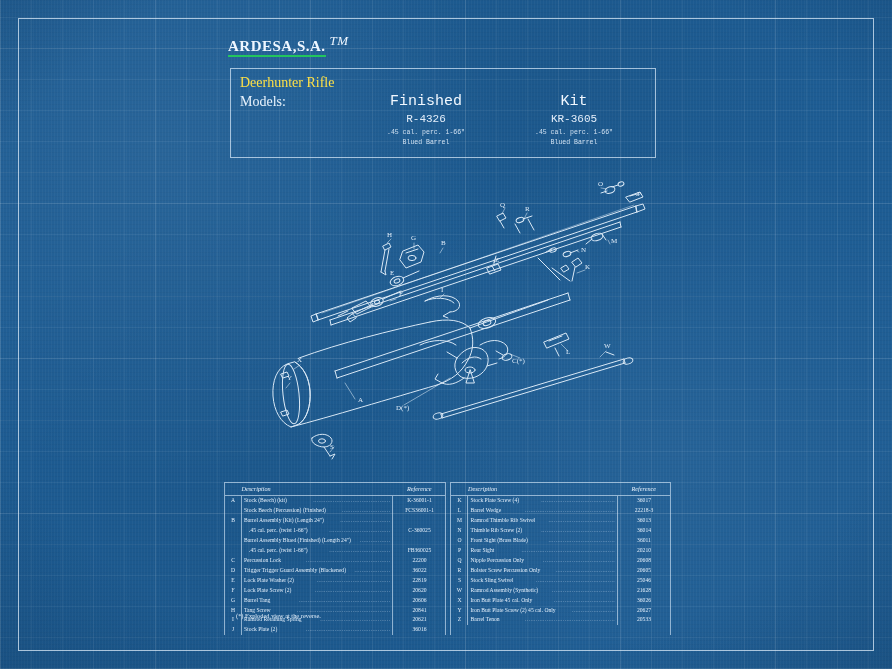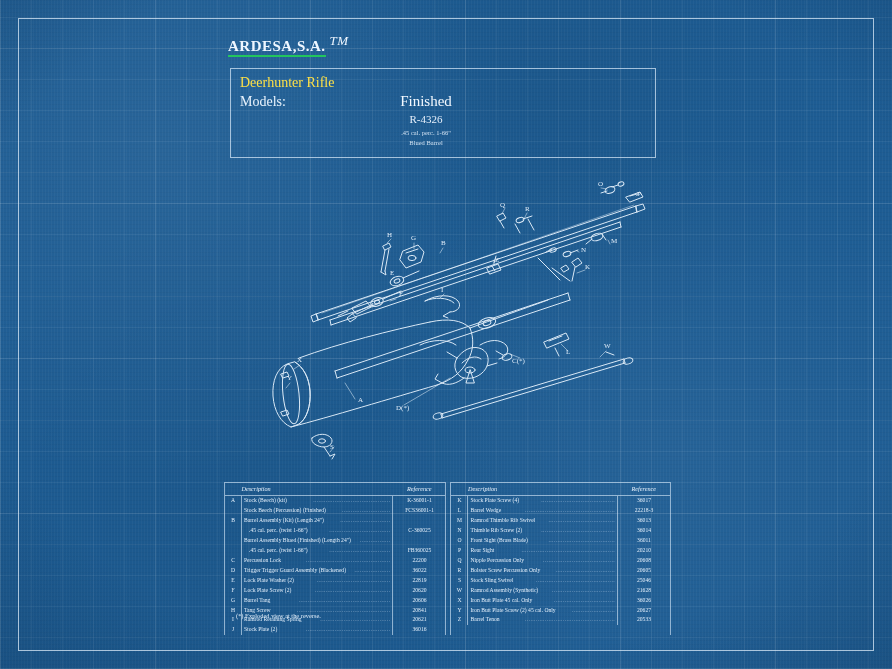--- a/index.html
+++ b/index.html
@@ -88,21 +88,21 @@
     border: 1px solid rgba(222,238,252,.70);
   }
   .titlebox .lbl1 {
     position: absolute; left: 9px; top: 6px;
     font-size: 14px; color: #fde047;
   }
   .titlebox .lbl2 {
     position: absolute; left: 9px; top: 25px;
     font-size: 14px; color: #e9f3fd;
   }
-  .variant { position: absolute; text-align: center; }
+  .variant { position: absolute; text-align: center; font-family: Liberation Mono, monospace; }
   .variant.finished { left: 130px; top: 24px; width: 130px; }
   .variant.kit      { left: 278px; top: 24px; width: 130px; }
   .variant .vname { font-size: 15px; color: #f2f8ff; }
   .variant .vcode { font-size: 11px; margin-top: 3px; color: #e4eefa; }
   .variant .vspec { font-size: 6.5px; margin-top: 3px; line-height: 1.5; color: #cfe0f1; }
 
   
   .drawing { position: absolute; left: 0; top: 0; }
   .drawing svg { display: block; }
 
@@ -169,20 +169,28 @@
 
     <div class="variant finished">
       <div class="vname">Finished</div>
       <div class="vcode">R-4326</div>
       <div class="vspec">
         <div>.45 cal. perc. 1-66"</div>
         <div>Blued Barrel</div>
       </div>
     </div>
 
+    <div class="variant kit">
+      <div class="vname">Kit</div>
+      <div class="vcode">KR-3605</div>
+      <div class="vspec">
+        <div>.45 cal. perc. 1-66"</div>
+        <div>Blued Barrel</div>
+      </div>
+    </div>
   </div>
 
   <div class="drawing">
   <svg width="892" height="669" viewBox="0 0 892 669" xmlns="http://www.w3.org/2000/svg">
     <g fill="none" stroke="#e8f3fd" stroke-width="1" stroke-linecap="round" stroke-linejoin="round" opacity="0.93">
 
       <g>
         <path d="M316,314 L636,206"></path>
         <path d="M318,320 L637,212"></path>
         <path d="M316,314 L318,320"></path>

